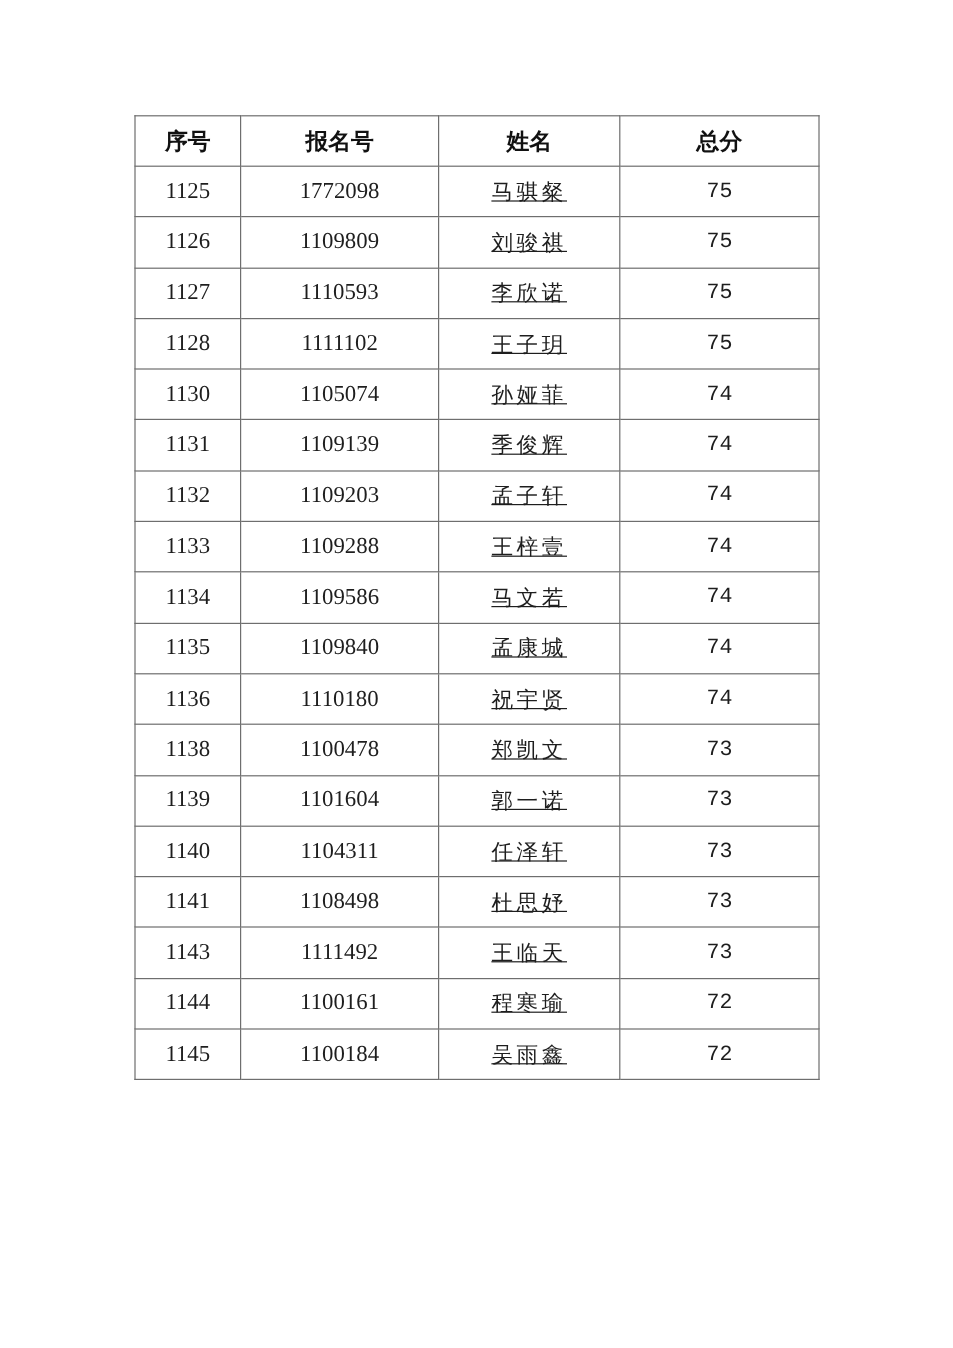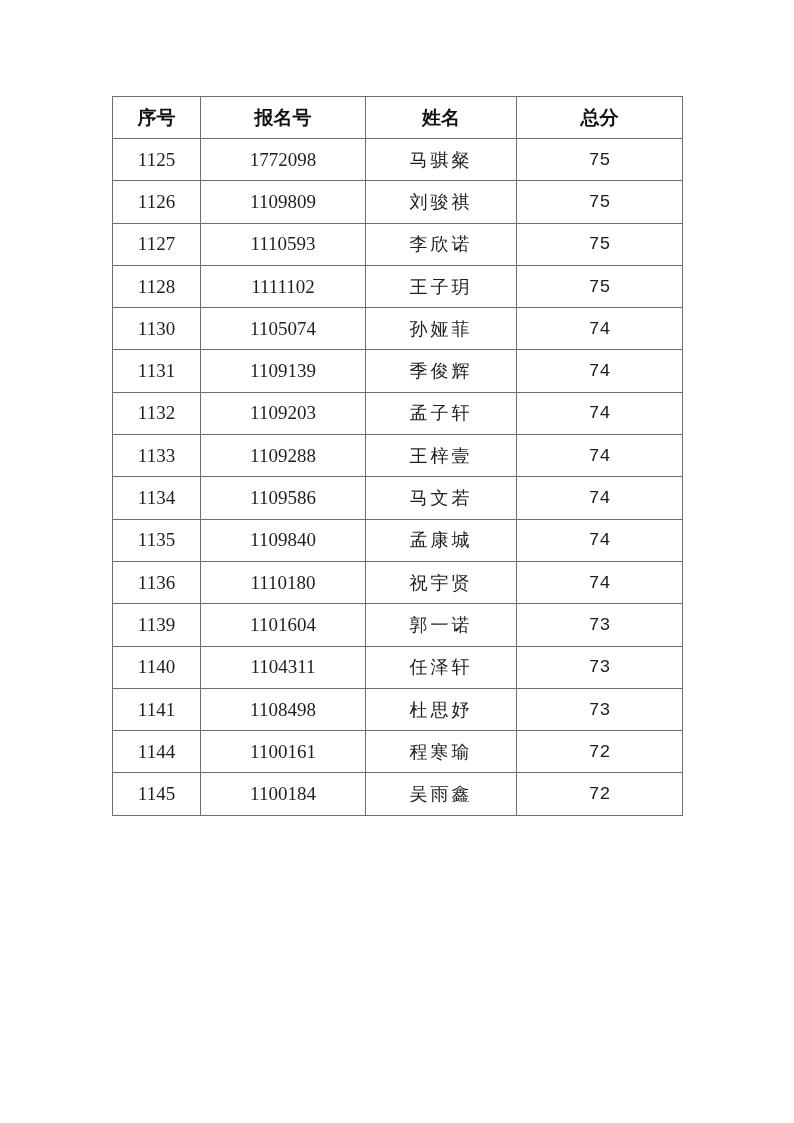--- a/index.html
+++ b/index.html
@@ -49,20 +49,21 @@
     table.score-table td {
       height: 41.3px;
       font-family: "Liberation Serif", "DejaVu Serif", serif;
       font-size: 19px;
       color: #1e1e1e;
     }
     table.score-table td.name-cell {
       font-family: "DejaVu Serif", serif;
       font-size: 18px;
       letter-spacing: 3px;
+      text-decoration: underline;
     }
     table.score-table td.score-cell {
       font-family: "Liberation Mono", "DejaVu Sans Mono", monospace;
       font-size: 18px;
     }
     col.c-seq { width: 88px; }
     col.c-reg { width: 165px; }
     col.c-name { width: 151px; }
     col.c-score { width: 166px; }
   </style>
@@ -146,35 +147,47 @@
         <td class="name-cell">孟康城</td>
         <td class="score-cell">74</td>
       </tr>
       <tr>
         <td>1136</td>
         <td>1110180</td>
         <td class="name-cell">祝宇贤</td>
         <td class="score-cell">74</td>
       </tr>
       <tr>
+        <td>1138</td>
+        <td>1100478</td>
+        <td class="name-cell">郑凯文</td>
+        <td class="score-cell">73</td>
+      </tr>
+      <tr>
         <td>1139</td>
         <td>1101604</td>
         <td class="name-cell">郭一诺</td>
         <td class="score-cell">73</td>
       </tr>
       <tr>
         <td>1140</td>
         <td>1104311</td>
         <td class="name-cell">任泽轩</td>
         <td class="score-cell">73</td>
       </tr>
       <tr>
         <td>1141</td>
         <td>1108498</td>
         <td class="name-cell">杜思妤</td>
+        <td class="score-cell">73</td>
+      </tr>
+      <tr>
+        <td>1143</td>
+        <td>1111492</td>
+        <td class="name-cell">王临天</td>
         <td class="score-cell">73</td>
       </tr>
       <tr>
         <td>1144</td>
         <td>1100161</td>
         <td class="name-cell">程寒瑜</td>
         <td class="score-cell">72</td>
       </tr>
       <tr>
         <td>1145</td>

